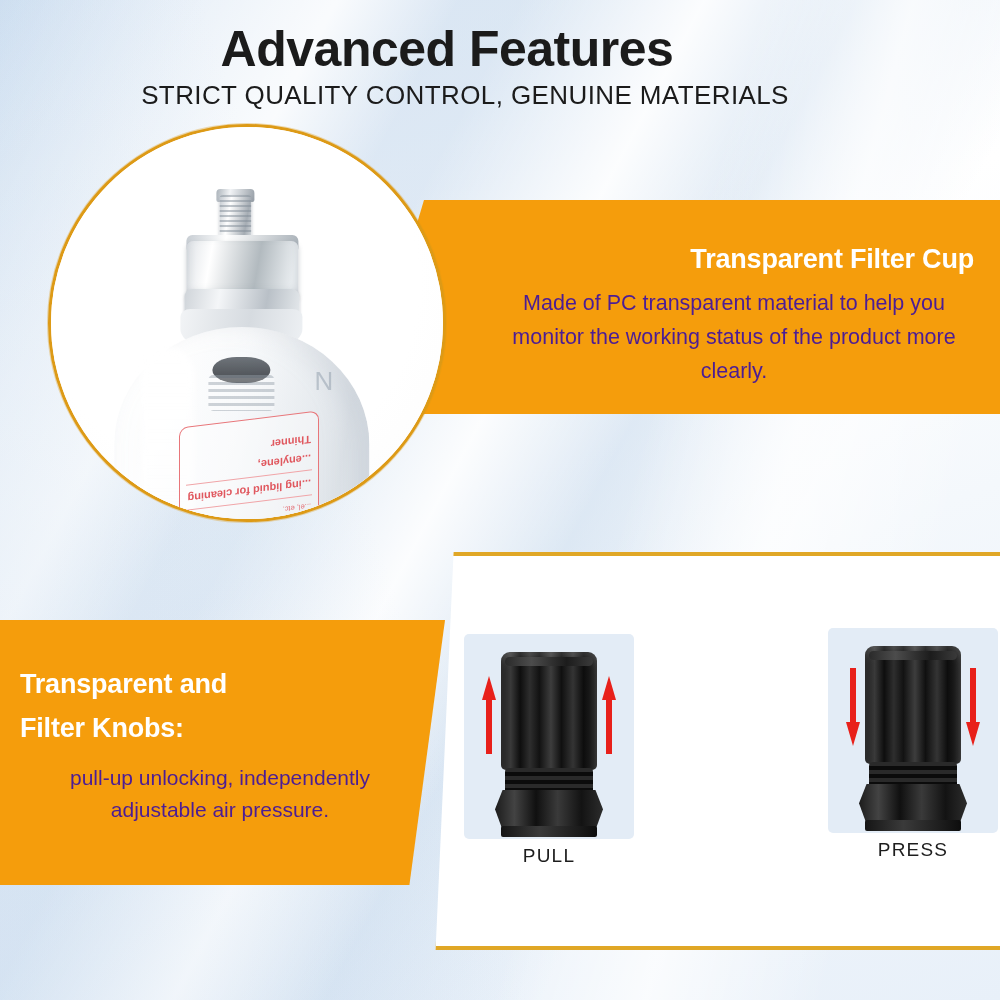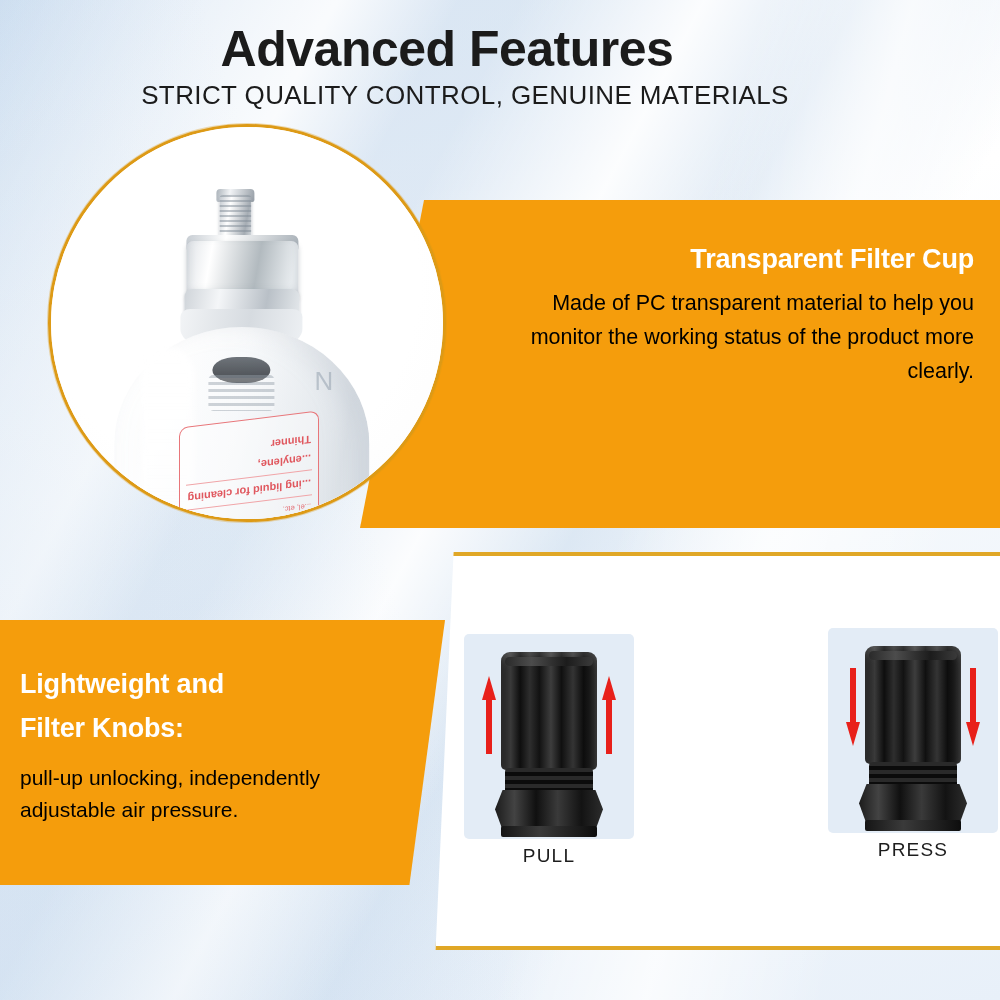--- a/index.html
+++ b/index.html
@@ -38,32 +38,32 @@
   }
   #subtitle {
     font-size:26px; color:#1b1b1b; letter-spacing:.4px;
     margin-top:4px; font-weight:400;
     padding-right:6px;
     margin-left:36px;
   }
 
   
   #panel-right {
-    position:absolute; left:360px; top:200px; width:640px; height:328px;
+    position:absolute; left:360px; top:200px; width:640px; height:214px;
     background:#f59d0c;
     clip-path:polygon(10% 0, 100% 0, 100% 100%, 0 100%);
     z-index:6;
     box-shadow:0 1px 2px rgba(0,0,0,.12);
   }
   #panel-right-inner {
     position:absolute; right:26px; top:44px; width:480px;
     text-align:right; color:#ffffff;
   }
   .panel-head { font-size:27px; font-weight:bold; letter-spacing:-.2px; }
-  .panel-body { font-size:21.5px; line-height:1.58; margin-top:12px; color:#000000; }
+  .panel-body { font-size:21.5px; line-height:1.58; margin-top:12px; color:#4c1d95;text-align:center; }
 
   
   #circle-wrap {
     position:absolute; left:48px; top:124px; width:398px; height:398px;
     border-radius:50%;
     background:#ffffff;
     border:3px solid #dd9a16;
     box-shadow:0 0 0 1px rgba(221,154,22,.35);
     overflow:hidden;
     z-index:9;
@@ -339,17 +339,17 @@
         </div>
       </div>
       <div class="knob-caption">PRESS</div>
     </div>
 
   </div>
 </div>
 
 <div id="panel-left">
   <div id="panel-left-inner">
-    <div class="panel-head">Lightweight and</div>
+    <div class="panel-head">Transparent and</div>
     <div class="panel-head">Filter Knobs:</div>
     <div class="panel-body">pull-up unlocking, independently adjustable air pressure.</div>
   </div>
 </div>
 
 </body></html>

